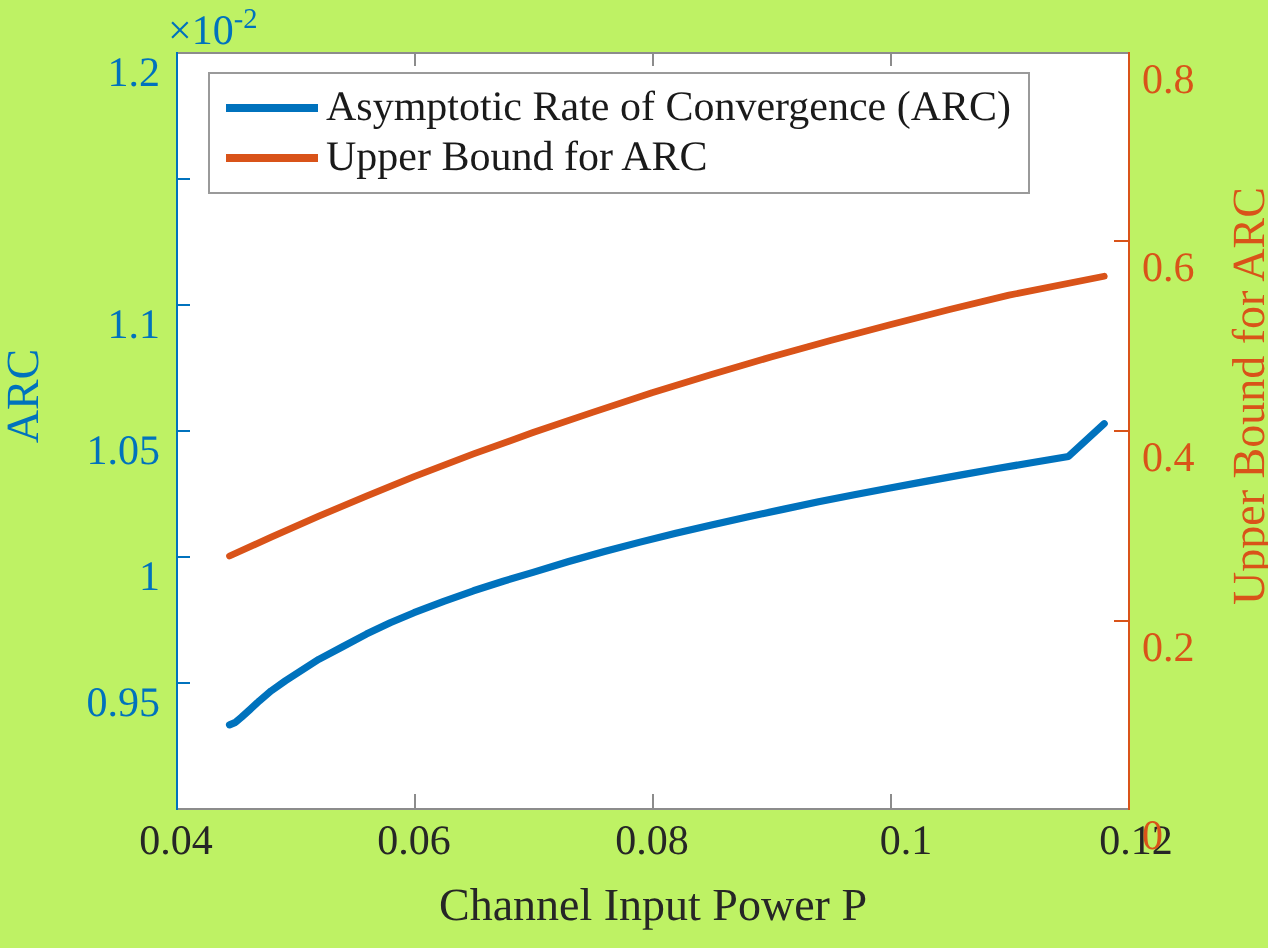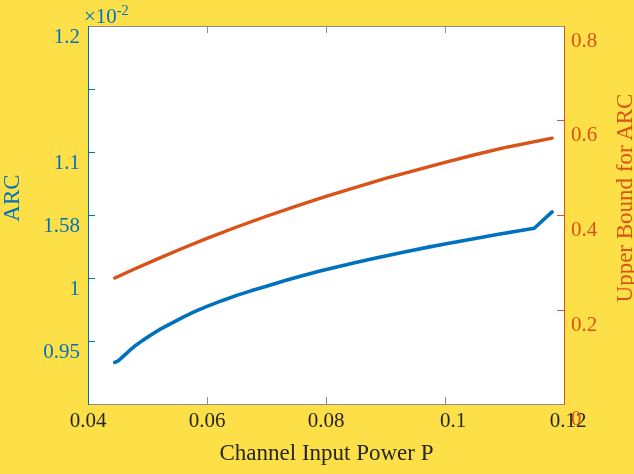--- a/index.html
+++ b/index.html
@@ -13,21 +13,21 @@
     font-family: "Liberation Serif", "DejaVu Serif", serif;
     overflow: hidden;
     position: relative;
   }
 
   #figure {
     position: absolute;
     left: 0; top: 0;
     width: 634px;
     height: 474px;
-    background: #fde047;
+    background: #bef264;
   }
 
   
   #plot-area {
     position: absolute;
     left: 88px;
     top: 26px;
     width: 476px;
     height: 378px;
     box-sizing: border-box;
@@ -213,33 +213,43 @@
   <div class="tick tick-right" style="top:310px"></div>
 
   <div class="ticklabel xticklabel" style="left:88px">0.04</div>
   <div class="ticklabel xticklabel" style="left:207px">0.06</div>
   <div class="ticklabel xticklabel" style="left:326px">0.08</div>
   <div class="ticklabel xticklabel" style="left:453px">0.1</div>
   <div class="ticklabel xticklabel" style="left:568px">0.12</div>
 
   <div class="ylabel-left-wrap ticklabel" style="top:26px;"><span style="color:#0072BD">1.2</span></div>
   <div class="ylabel-left-wrap ticklabel" style="top:152px;"><span style="color:#0072BD">1.1</span></div>
-  <div class="ylabel-left-wrap ticklabel" style="top:215px;"><span style="color:#0072BD">1.58</span></div>
+  <div class="ylabel-left-wrap ticklabel" style="top:215px;"><span style="color:#0072BD">1.05</span></div>
   <div class="ylabel-left-wrap ticklabel" style="top:278px;"><span style="color:#0072BD">1</span></div>
   <div class="ylabel-left-wrap ticklabel" style="top:341px;"><span style="color:#0072BD">0.95</span></div>
 
   <div class="ticklabel yticklabel-right" style="top:26px">0.8</div>
   <div class="ticklabel yticklabel-right" style="top:120px">0.6</div>
   <div class="ticklabel yticklabel-right" style="top:215px">0.4</div>
   <div class="ticklabel yticklabel-right" style="top:310px">0.2</div>
   <div class="ticklabel yticklabel-right" style="top:404px">0</div>
 
   <div id="xlabel">Channel Input Power P</div>
   <div id="ylabel-left">ARC</div>
   <div id="ylabel-right">Upper Bound for ARC</div>
 
   <svg id="curves" width="634" height="474">
     <polyline id="series-orange" fill="none" stroke="#D95319" stroke-width="3.4" stroke-linecap="round" stroke-linejoin="round" points="114.77,278.00 135.60,268.55 159.40,258.09 183.20,248.01 207.00,238.31 236.75,226.97 266.50,216.26 296.25,206.18 326.00,196.35 355.75,187.28 385.50,178.46 415.25,170.27 445.00,162.33 474.75,154.77 504.50,147.59 552.10,138.14"></polyline>
     <polyline id="series-blue" fill="none" stroke="#0072BD" stroke-width="3.6" stroke-linecap="round" stroke-linejoin="round" points="114.77,362.42 117.75,361.16 120.72,358.64 124.89,354.86 129.65,350.45 135.60,345.41 142.74,340.37 150.48,335.33 159.40,329.66 171.30,323.36 183.20,317.06 195.10,311.39 207.00,306.35 221.88,300.68 236.75,295.39 251.63,290.60 266.50,286.19 284.35,280.77 302.20,275.73 320.05,271.07 337.90,266.66 355.75,262.50 373.60,258.47 391.45,254.69 409.30,250.91 427.15,247.38 445.00,243.98 462.85,240.70 480.70,237.43 498.55,234.28 516.40,231.25 534.25,228.23 552.10,211.85"></polyline>
   </svg>
 
+  <div id="legend">
+    <div class="legend-entry">
+      <span class="legend-swatch" id="legend-swatch-0" style="background: rgb(0, 114, 189);"></span>
+      <span class="legend-text">Asymptotic Rate of Convergence (ARC)</span>
+    </div>
+    <div class="legend-entry">
+      <span class="legend-swatch" id="legend-swatch-1" style="background: rgb(217, 83, 25);"></span>
+      <span class="legend-text">Upper Bound for ARC</span>
+    </div>
+  </div>
 
 </div>
 
 </body></html>

